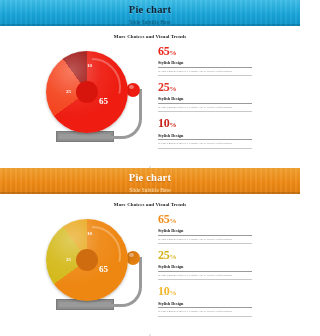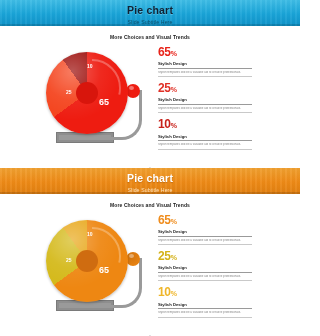--- a/index.html
+++ b/index.html
@@ -1,19 +1,19 @@
 <!DOCTYPE html>
 <html><head>
 <meta charset="utf-8">
 <style>
   * { margin:0; padding:0; box-sizing:border-box; }
   html,body { width:300px; height:336px; background:#ffffff; }
   body { font-family:"Liberation Sans", sans-serif; overflow:hidden; }
 
-  .slide { position:relative; width:300px; height:168px; background:#ffffff; overflow:hidden; }
+  .slide { position:relative; width:300px; height:168px; background:#ffffff; overflow:hidden;font-family:Liberation Serif, serif; }
 
   .header { position:relative; width:100%; height:26px; overflow:hidden; }
   .header.blue   { background:linear-gradient(180deg,#3fbde6 0%,#19a4d8 55%,#0f93c9 100%); }
   .header.orange { background:linear-gradient(180deg,#f0a030 0%,#ee8a16 55%,#e07f10 100%); }
   .header::after {
     content:""; position:absolute; left:0; right:0; bottom:0; height:2px;
     background:rgba(0,0,0,0.13);
   }
   .hdr-stripes { position:absolute; inset:0;
     background:repeating-linear-gradient(90deg, rgba(255,255,255,0.055) 0 2px, rgba(0,0,0,0.02) 2px 5px);

